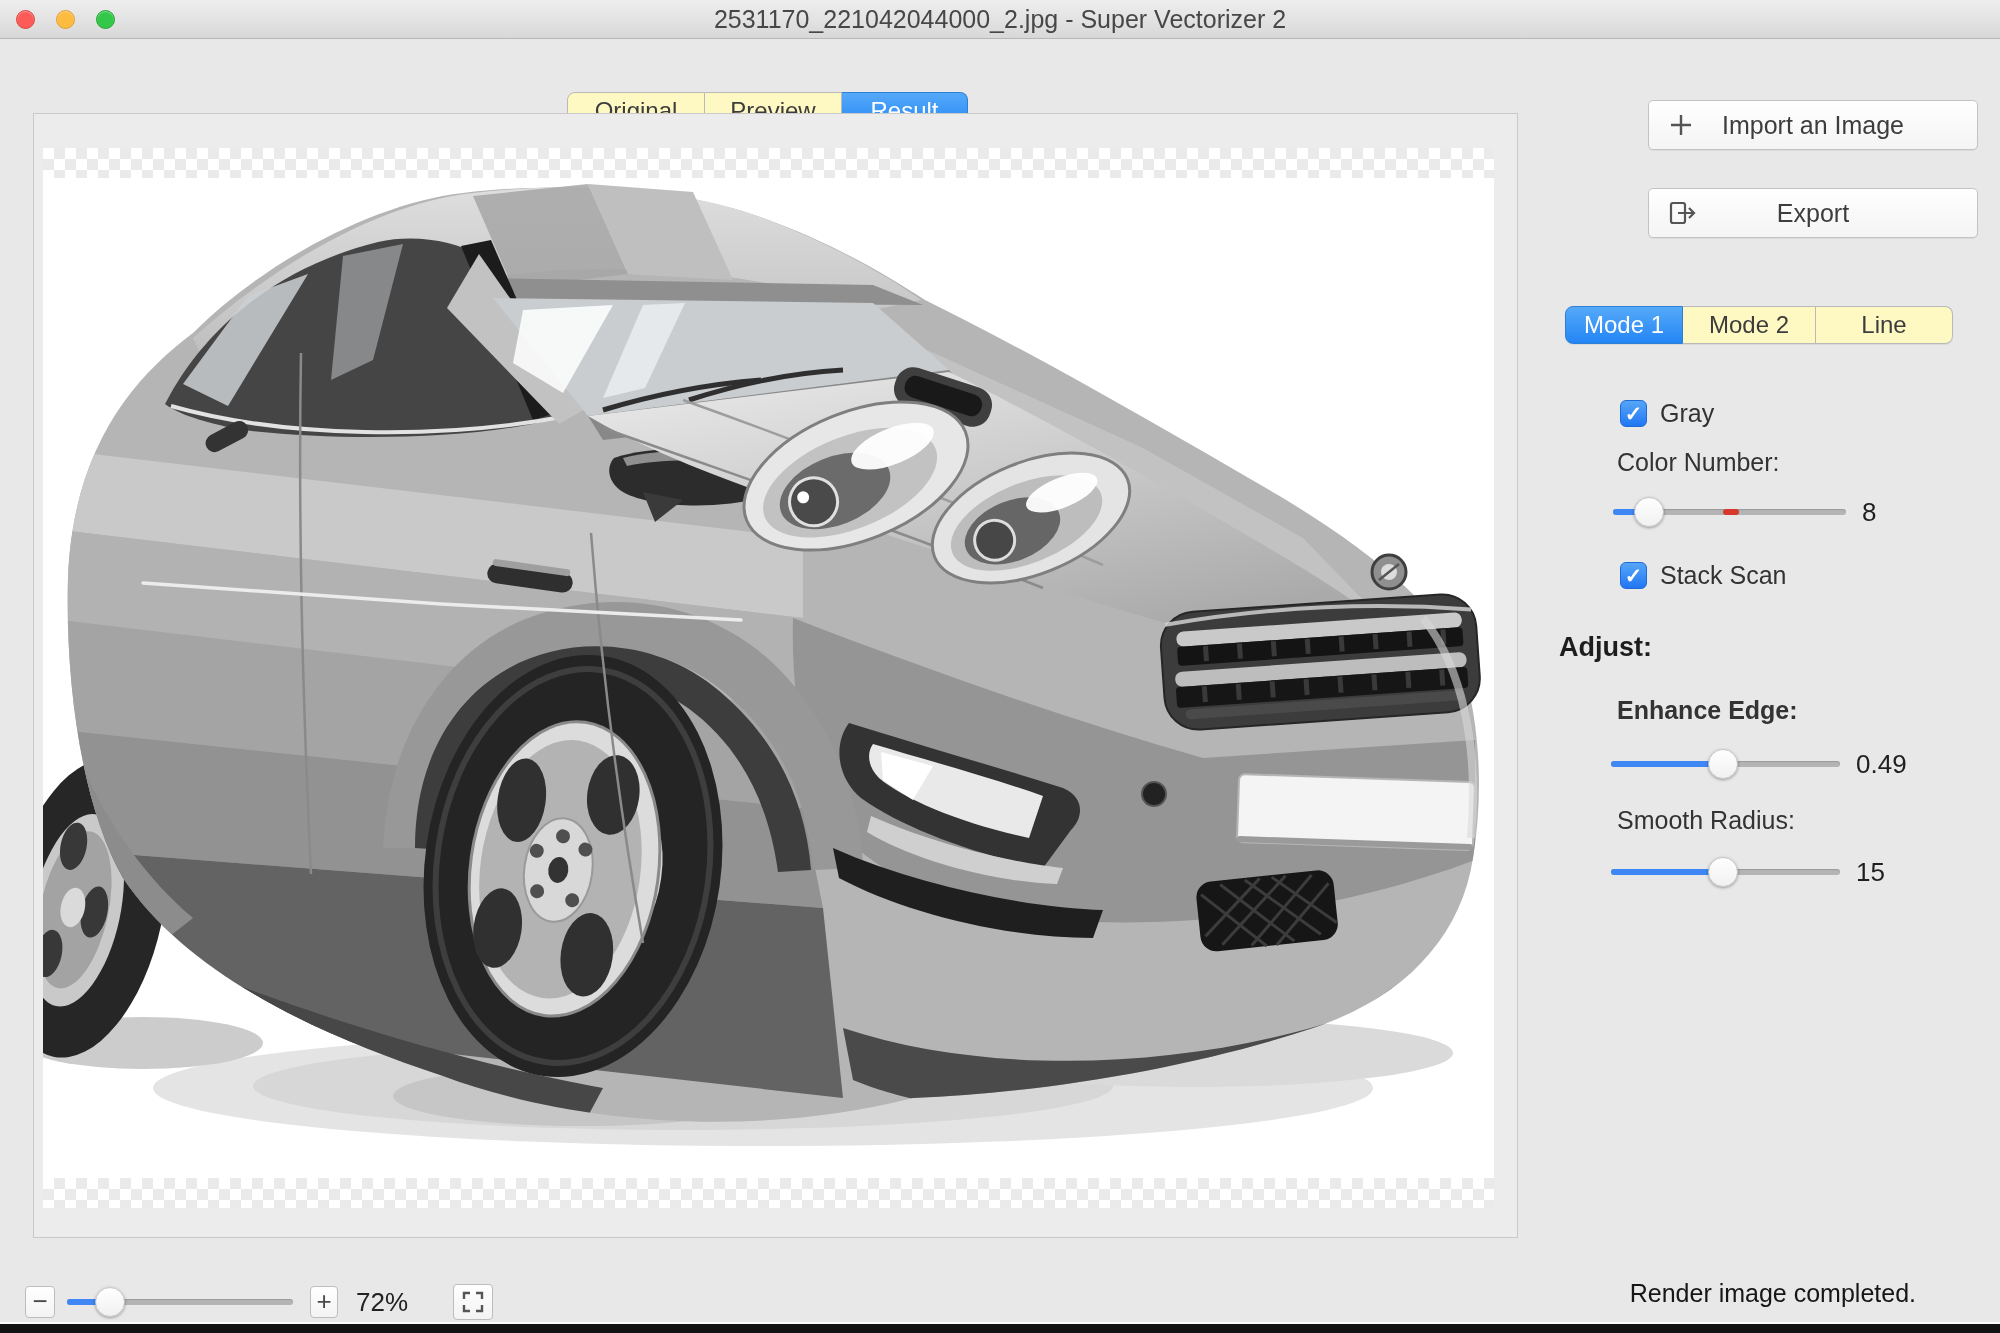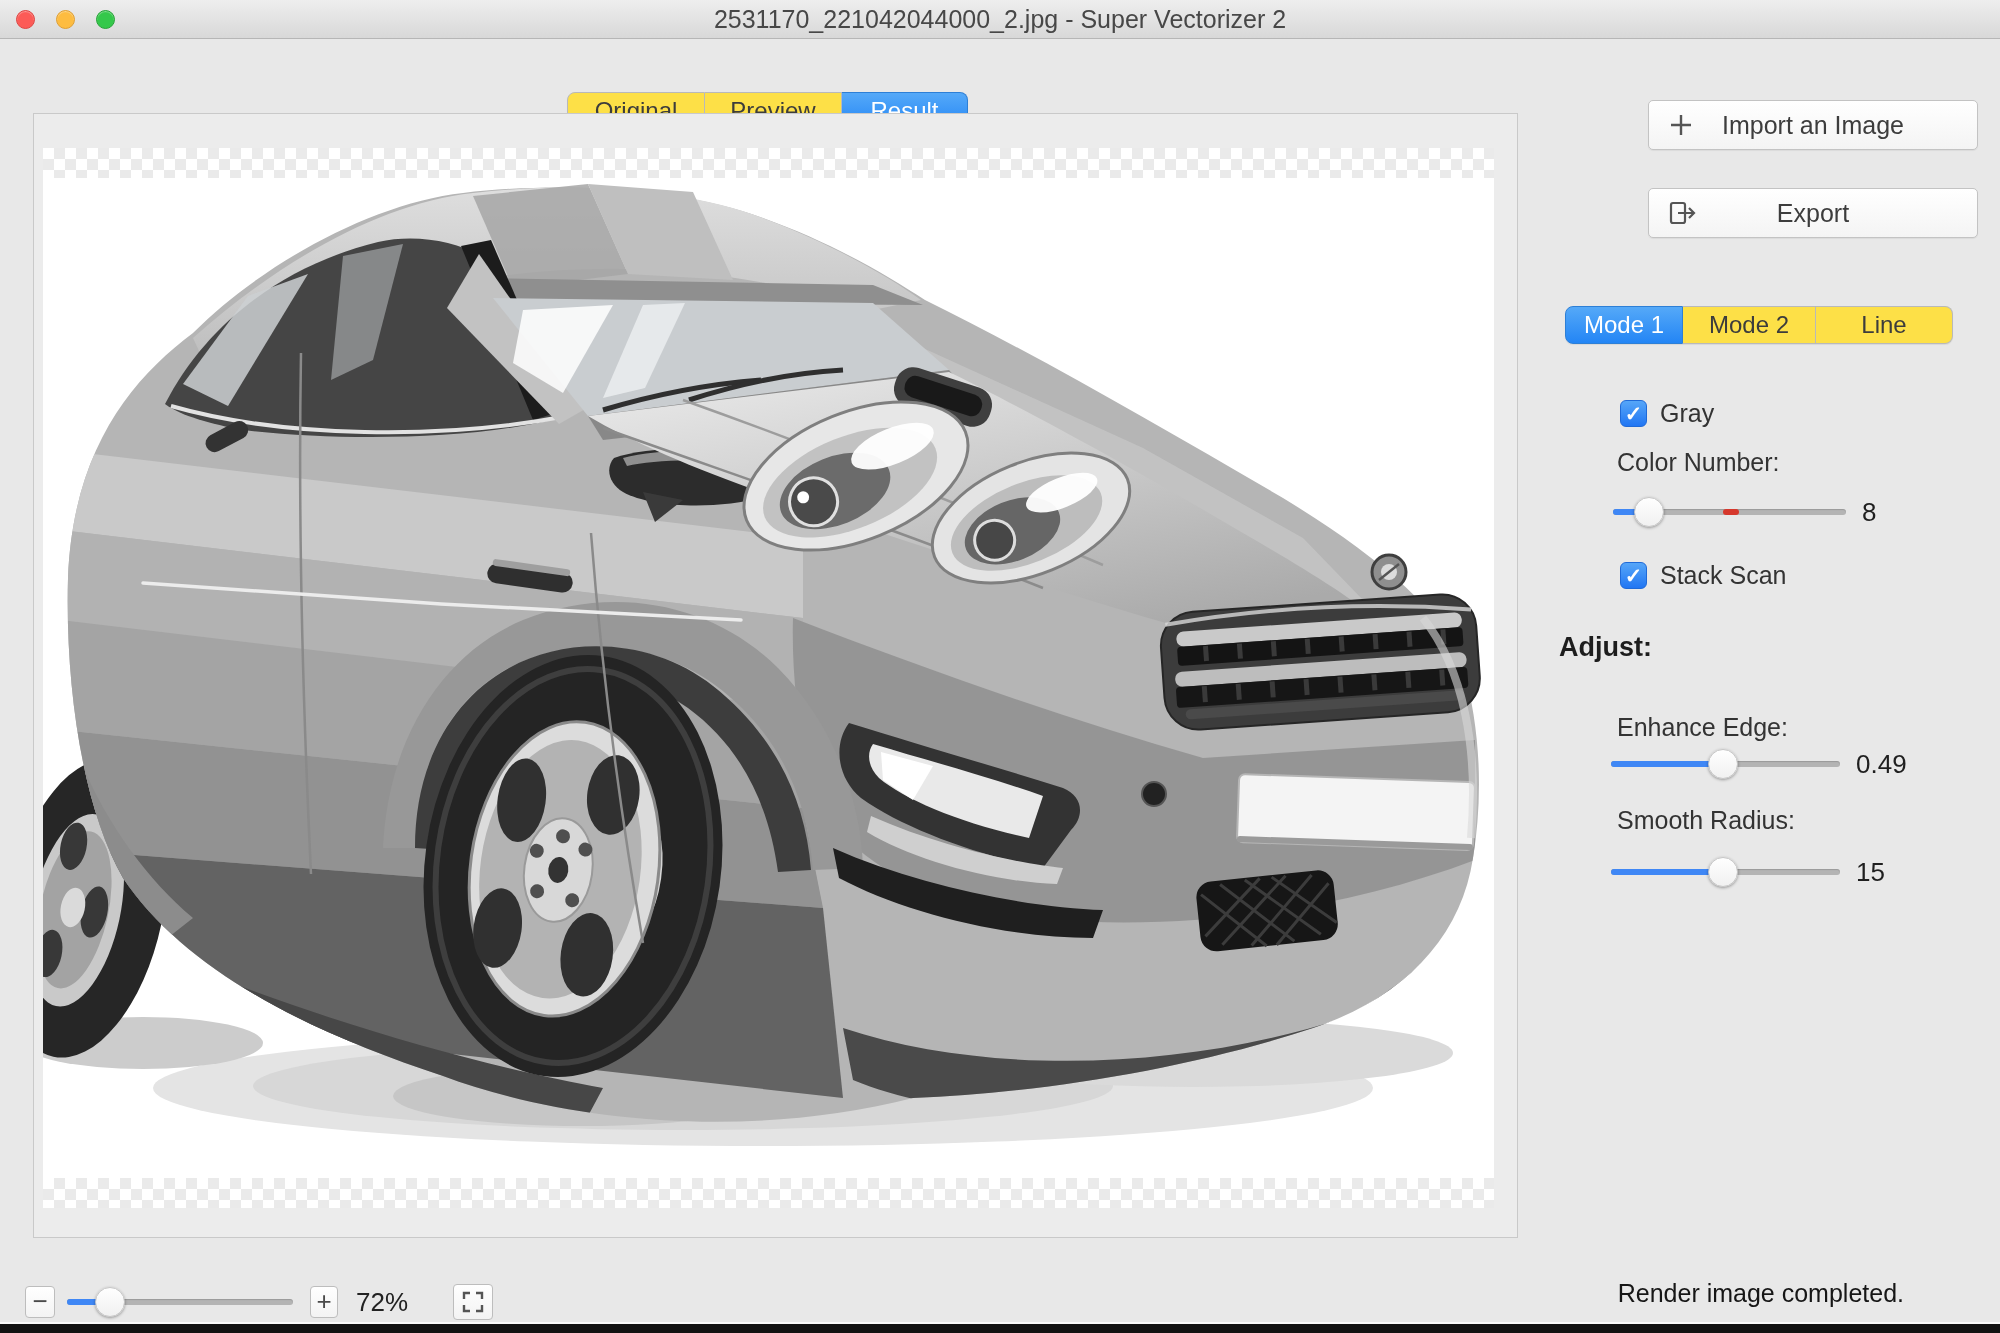--- a/index.html
+++ b/index.html
@@ -22,21 +22,21 @@
   .light.green{background:#34c84a;border:1px solid #27a338;}
   .title{
     position:absolute;left:0;right:0;top:0;height:38px;line-height:38px;
     text-align:center;font-size:25px;color:#474747;font-weight:500;
   }
   
   .segctl{position:absolute;display:flex;height:38px;border-radius:8px;
     box-shadow:0 1px 1px rgba(0,0,0,.07);}
   .seg{
     box-sizing:border-box;height:38px;line-height:36px;text-align:center;
-    background:#fde047;border:1px solid #b9b9b9;border-left-width:0;
+    background:#fef9c3;border:1px solid #b9b9b9;border-left-width:0;
     font-size:24px;color:#3c3c3c;cursor:default;
   }
   .seg:first-child{border-left-width:1px;border-radius:8px 0 0 8px;}
   .seg:last-child{border-radius:0 8px 8px 0;}
   .seg.active{
     background:linear-gradient(#55a9f8,#2385f5);
     border-color:#2d7fd6;color:#ffffff;
   }
   
   .canvas-panel{
@@ -99,21 +99,21 @@
     background:linear-gradient(#ffffff,#f3f3f3);border:1px solid #bdbdbd;border-radius:4px;
     font-size:26px;color:#4a4a4a;text-align:center;line-height:28px;
   }
   .zoomlevel{position:absolute;left:356px;top:1286px;font-size:26px;color:#222;line-height:32px;}
   .fsbtn{
     position:absolute;left:453px;top:1284px;width:40px;height:36px;box-sizing:border-box;
     background:linear-gradient(#ffffff,#f3f3f3);border:1px solid #bdbdbd;border-radius:4px;
     display:flex;align-items:center;justify-content:center;
   }
   .status{
-    position:absolute;right:96px;top:1278px;font-size:25px;color:#161616;line-height:30px;
+    position:absolute;right:84px;top:1278px;font-size:25px;color:#161616;line-height:30px;
   }
   .bottom-strip{position:absolute;left:0;top:1324px;width:2000px;height:9px;background:#121212;}
   .bottom-hl{position:absolute;left:0;top:1322px;width:2000px;height:2px;background:#fafafa;}
 </style>
 </head>
 <body>
 
 <div class="titlebar">
   <div class="lights">
     <div class="light red"></div>
@@ -378,21 +378,21 @@
 </div>
 <div class="sliderval" style="left:1862px;top:496px;">8</div>
 
 <div class="checkrow" style="left:1620px;top:560px;">
   <div class="checkbox">✓</div>
   <div class="checklabel">Stack Scan</div>
 </div>
 
 <div class="adjustlabel" style="left:1552px;top:632px;">Adjust:</div>
 
-<div class="fieldlabel" style="left:1617px;top:713px;">Enhance Edge:</div>
+<div class="fieldlabel" style="left:1617px;top:696px;font-weight:bold;">Enhance Edge:</div>
 <div class="slider" style="left:1611px;top:748px;width:229px;">
   <div class="track"></div>
   <div class="fill" style="width: 49%;"></div>
   <div class="thumb" style="left: 49%;"></div>
 </div>
 <div class="sliderval" style="left:1856px;top:748px;">0.49</div>
 
 <div class="fieldlabel" style="left:1617px;top:806px;">Smooth Radius:</div>
 <div class="slider" style="left:1611px;top:856px;width:229px;">
   <div class="track"></div>

